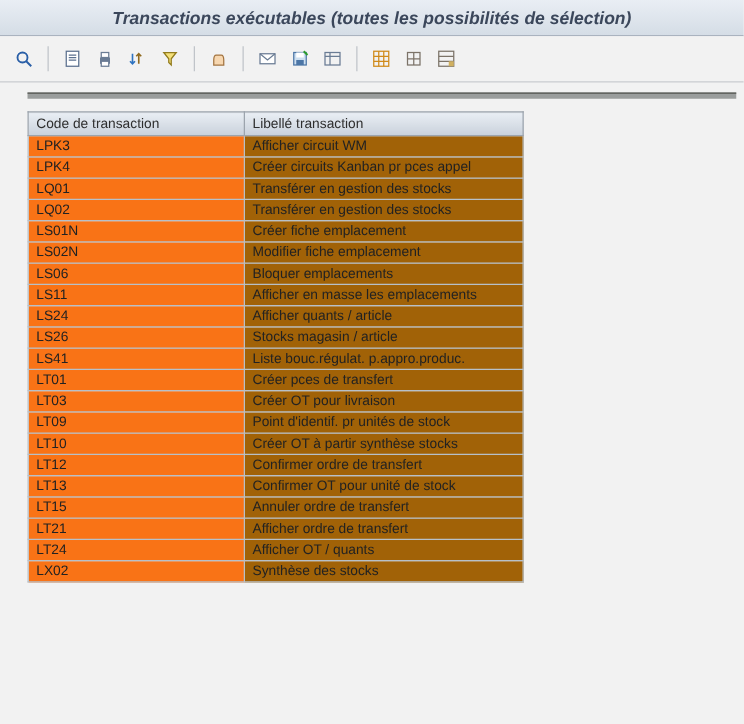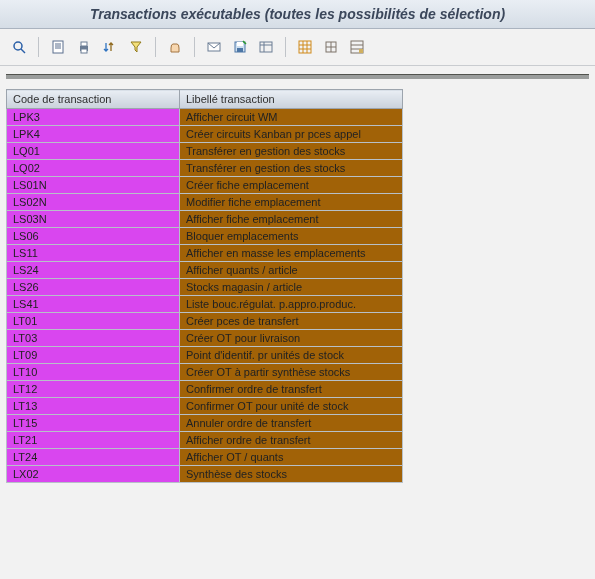--- a/index.html
+++ b/index.html
@@ -48,20 +48,21 @@
     justify-content: center;
     cursor: pointer;
     background: transparent;
     font-size: 12px;
     line-height: 1;
     padding: 0;
   }
   .tbtn svg { display:block; }
   .work-area {
     padding: 8px 6px;
+    margin-left: 16px;
   }
   .divider {
     height: 4px;
     background: #9a9d9c;
     border-top: 1px solid #51534e;
     margin-bottom: 10px;
   }
   table.grid {
     border-collapse: collapse;
     width: auto;
@@ -76,21 +77,21 @@
     color: #2e2e2e;
   }
   table.grid td {
     border: 1px solid #b7c0c8;
     padding: 2px 6px;
     font-size: 11px;
     color: #222;
     white-space: nowrap;
   }
   table.grid td.code {
-    background: #d946ef;
+    background: #f97316;
     width: 160px;
   }
   table.grid td.label {
     background: #a16207;
     width: 210px;
   }
 </style>
 </head>
 <body>
 
@@ -215,24 +216,20 @@
         </tr>
         <tr>
           <td class="code">LS01N</td>
           <td class="label">Créer fiche emplacement</td>
         </tr>
         <tr>
           <td class="code">LS02N</td>
           <td class="label">Modifier fiche emplacement</td>
         </tr>
         <tr>
-          <td class="code">LS03N</td>
-          <td class="label">Afficher fiche emplacement</td>
-        </tr>
-        <tr>
           <td class="code">LS06</td>
           <td class="label">Bloquer emplacements</td>
         </tr>
         <tr>
           <td class="code">LS11</td>
           <td class="label">Afficher en masse les emplacements</td>
         </tr>
         <tr>
           <td class="code">LS24</td>
           <td class="label">Afficher quants / article</td>

